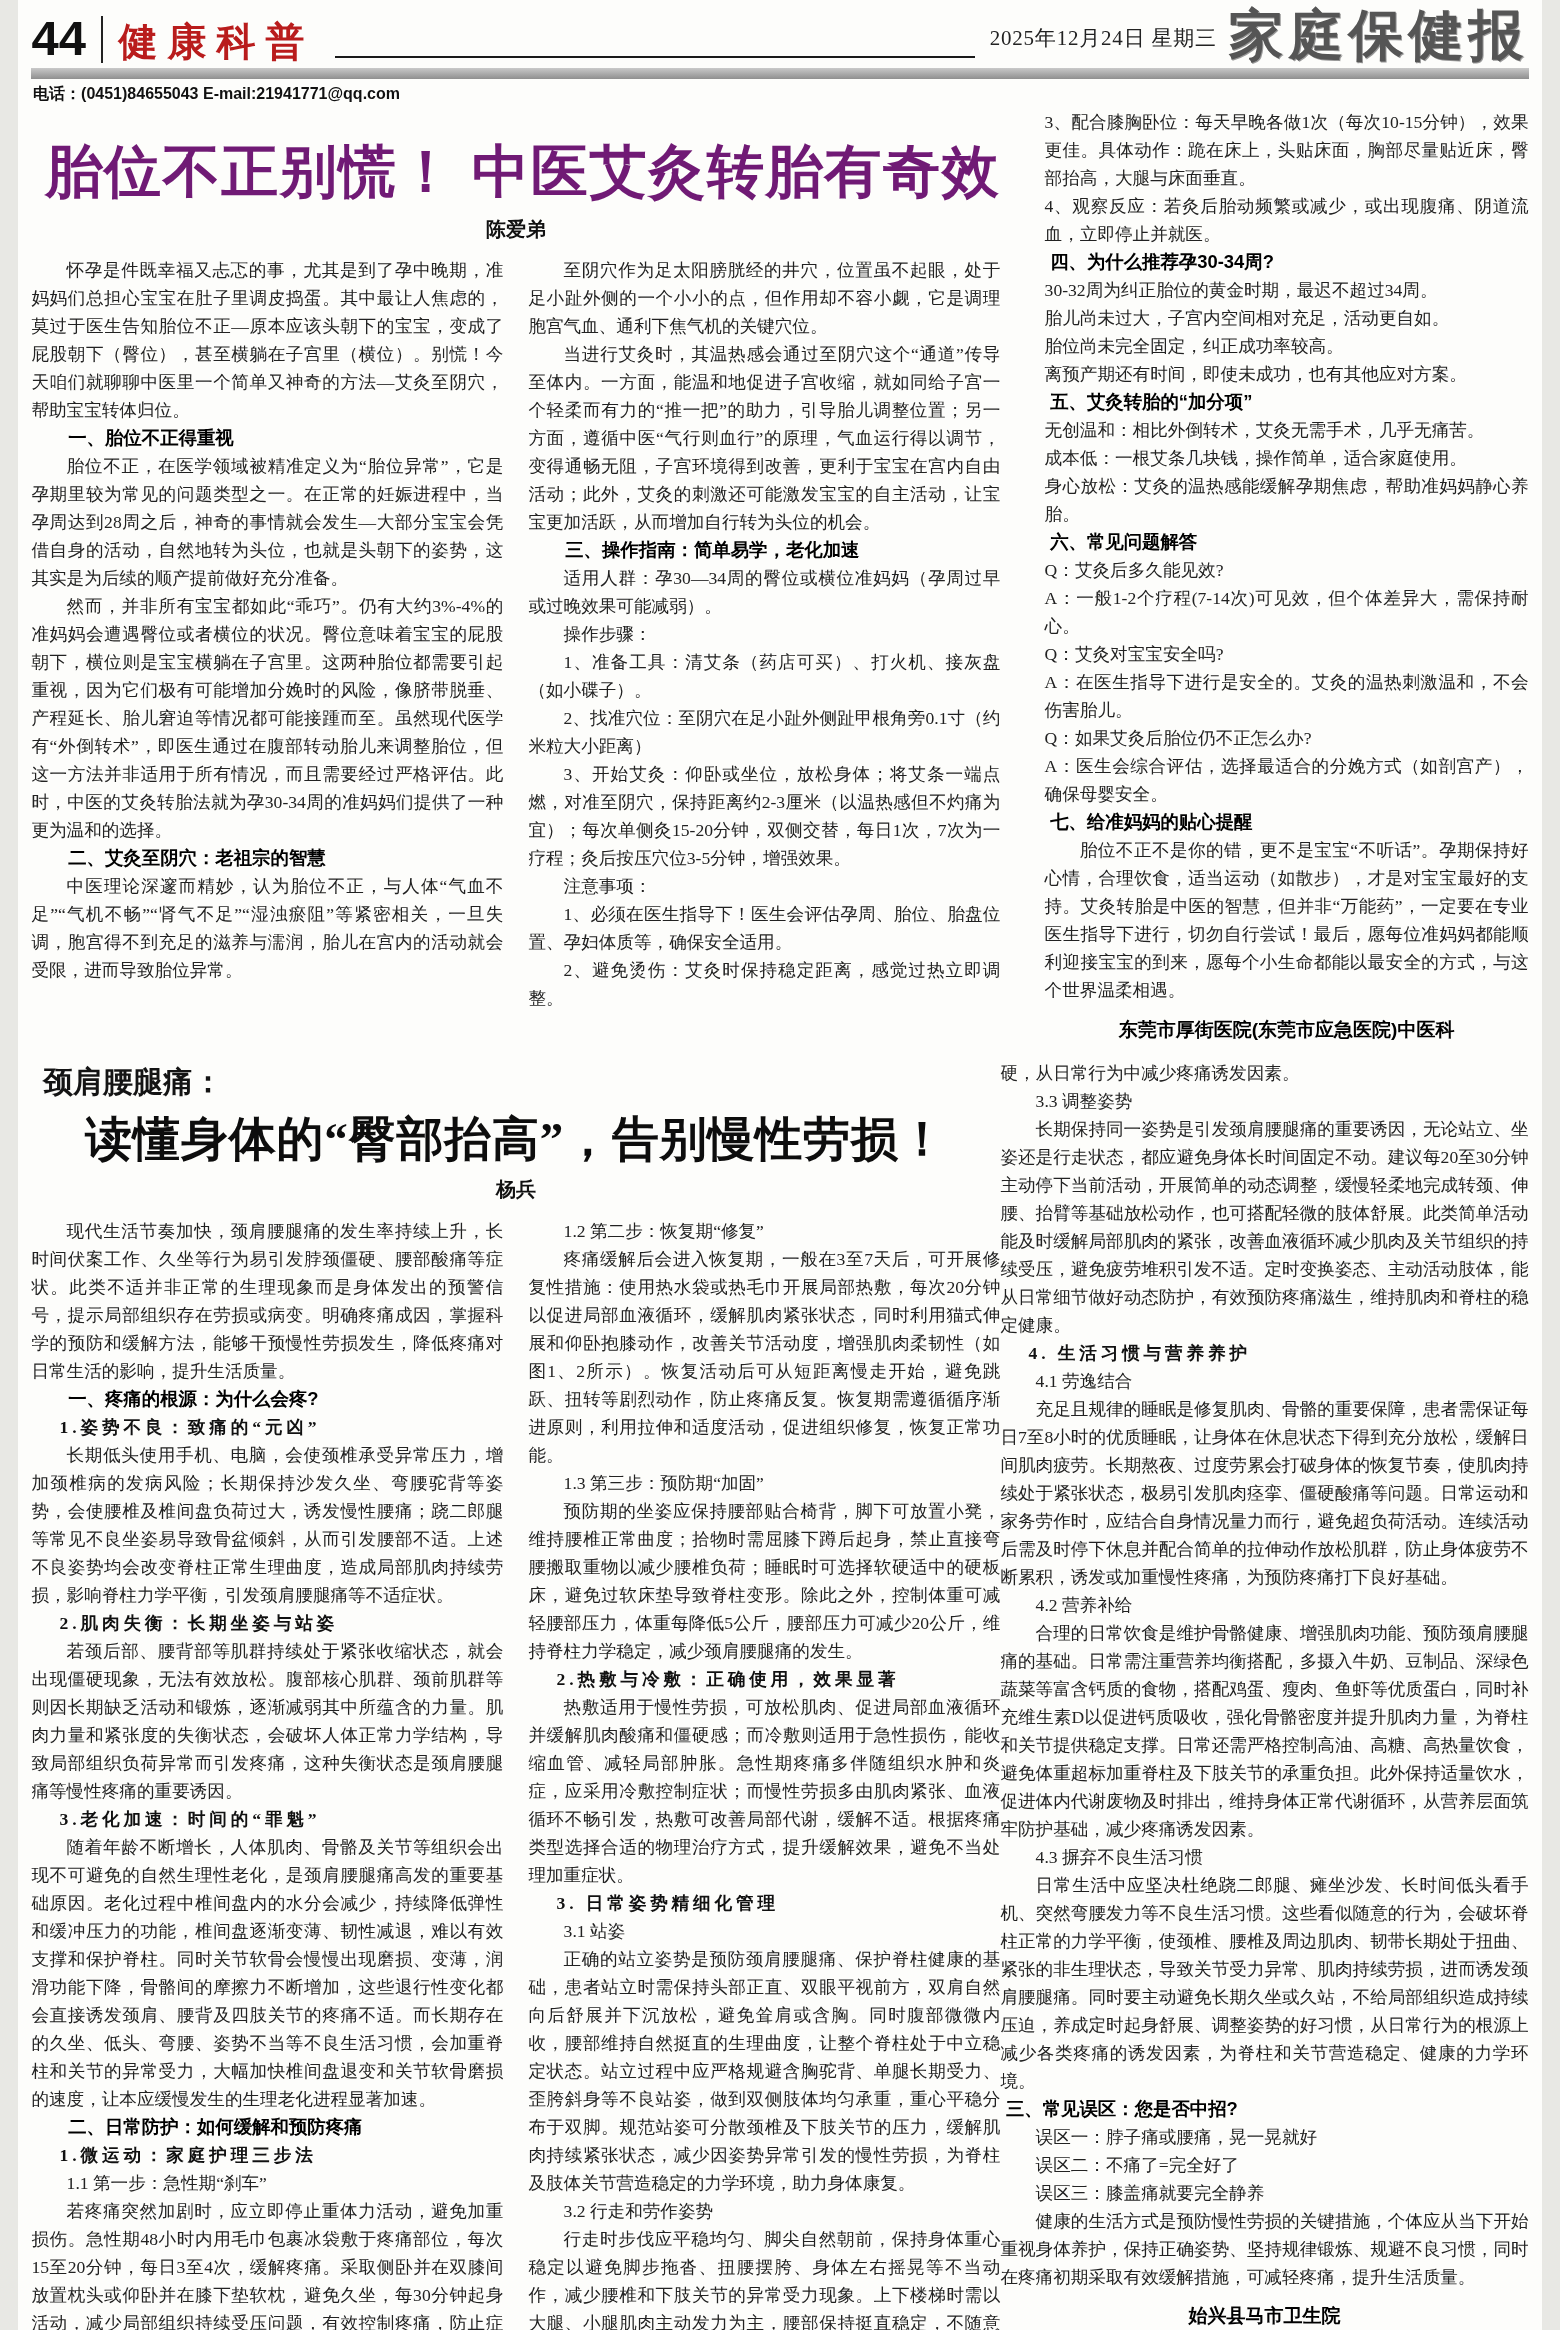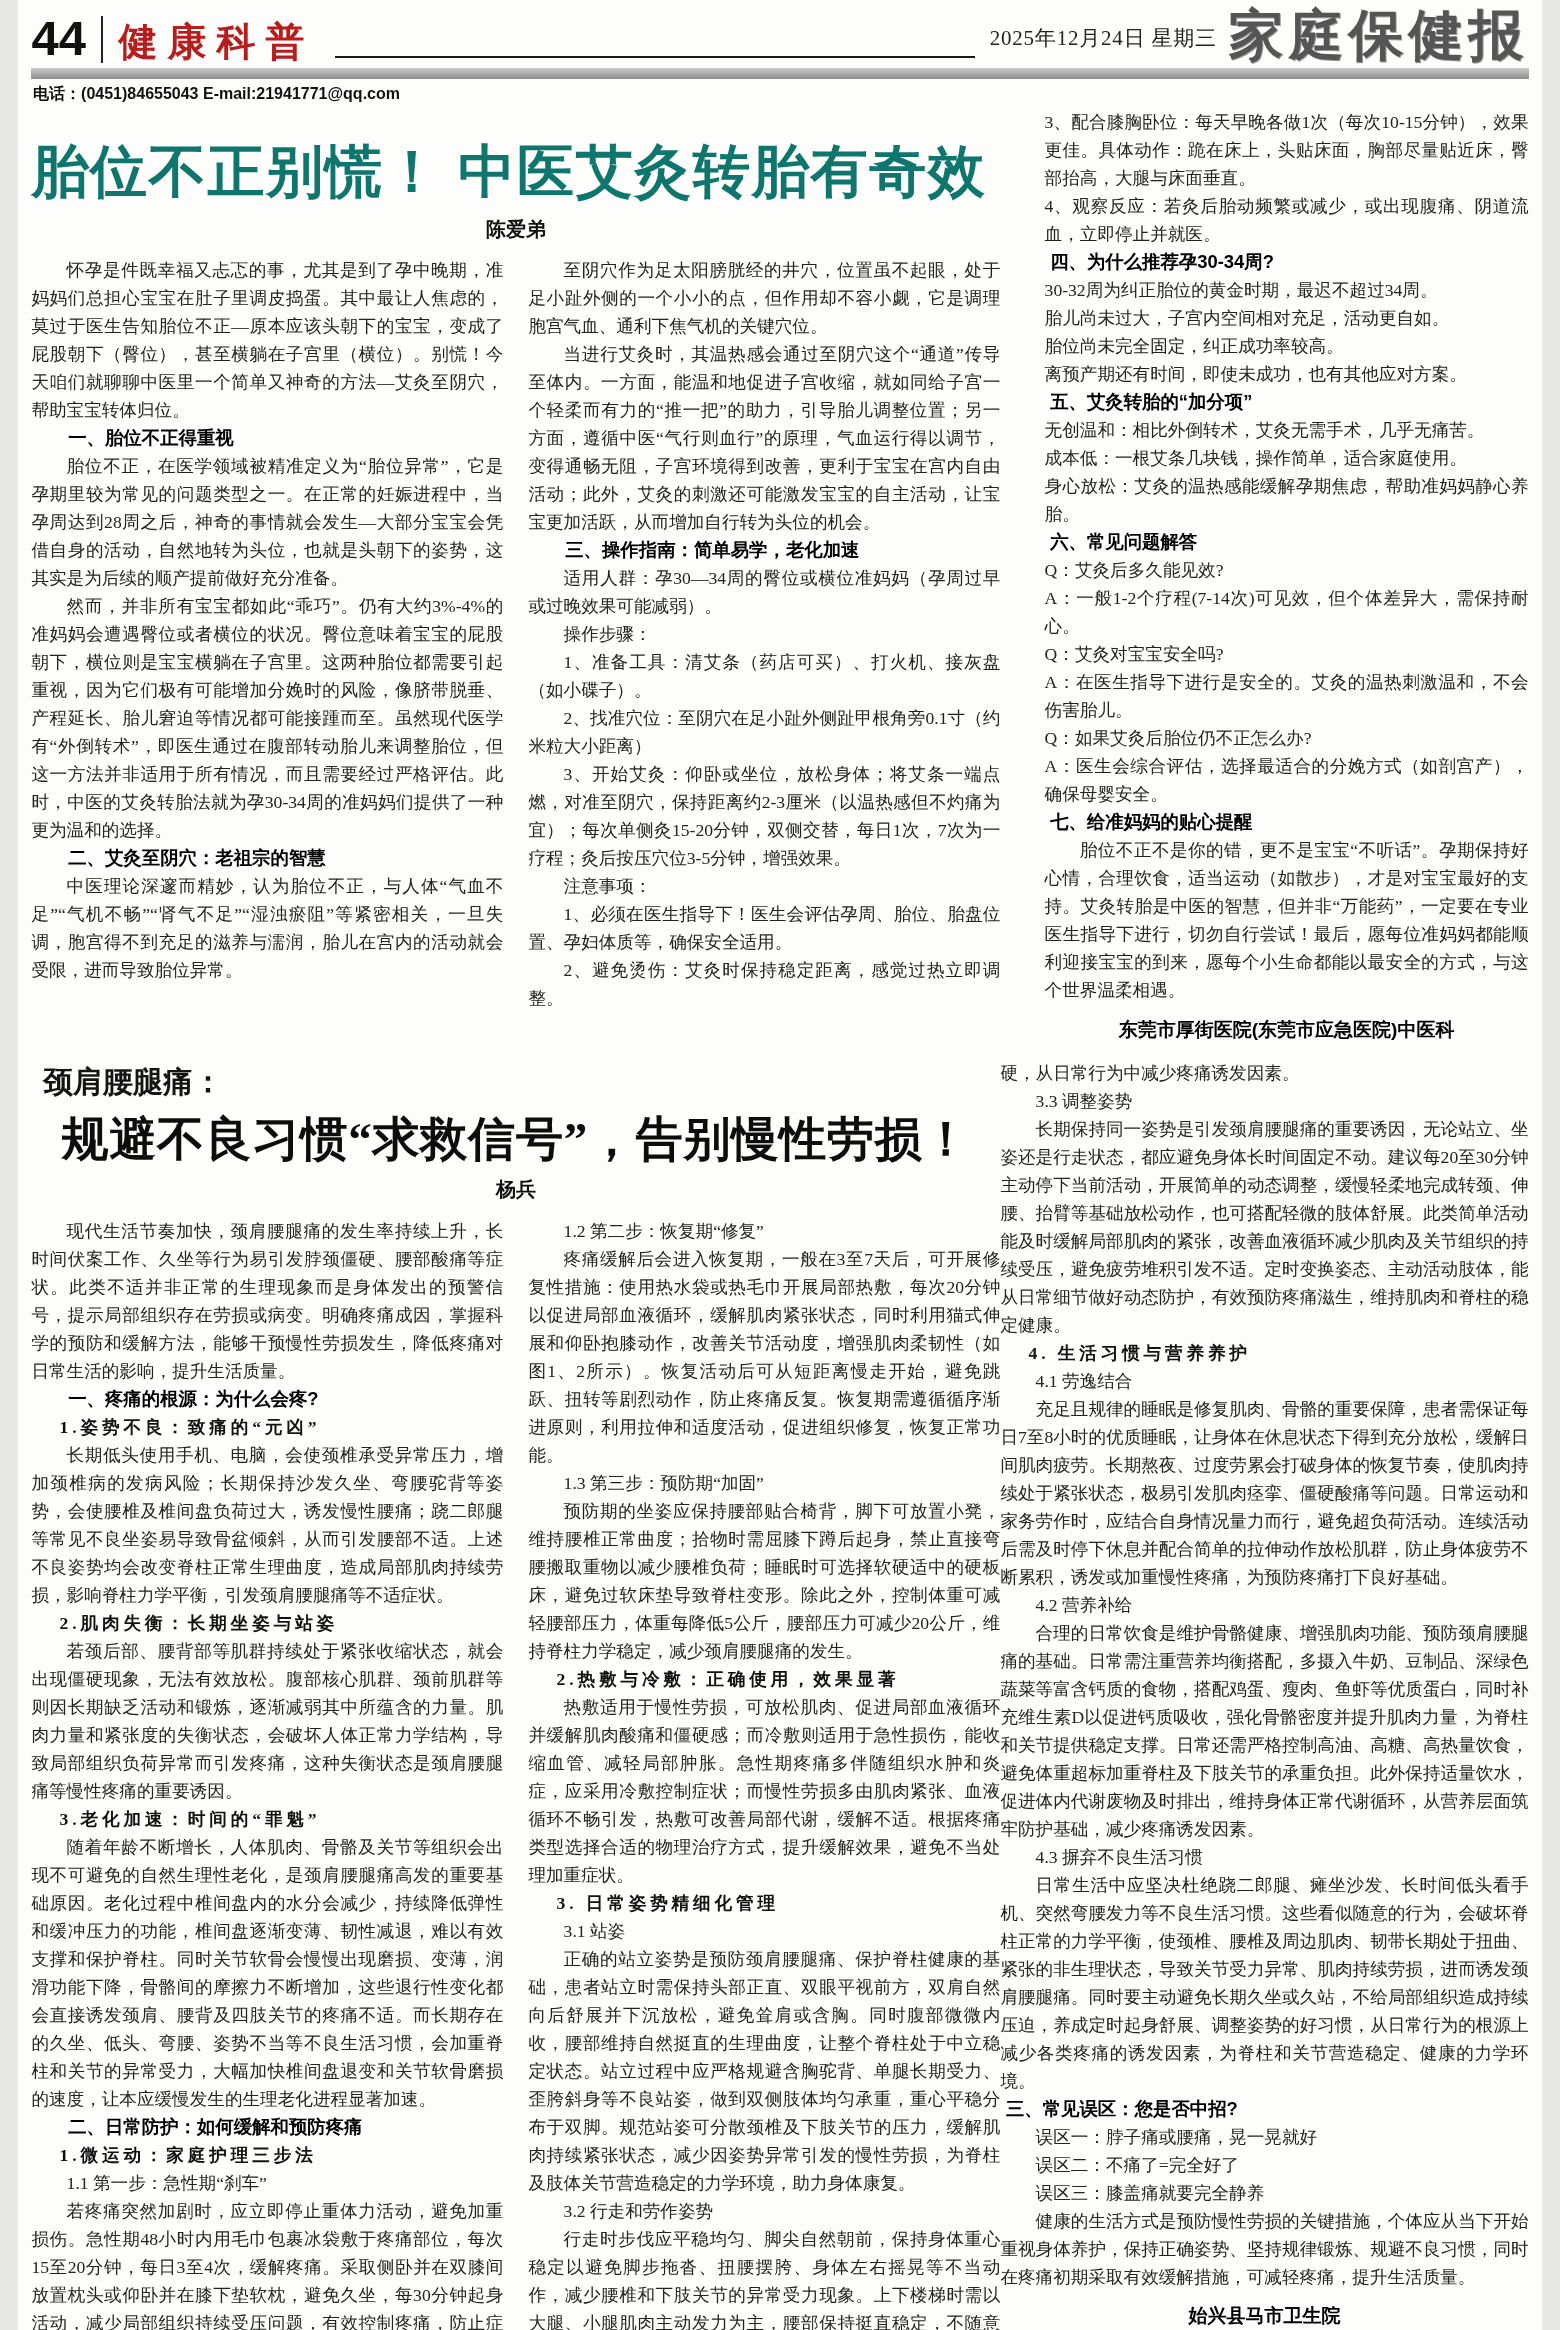--- a/index.html
+++ b/index.html
@@ -27,21 +27,21 @@
   .gray-bar{height:11px;margin-top:5px;background:linear-gradient(to bottom,#c9c9c9,#8f8f8f);}
   .contact{font-family:"Liberation Sans","DejaVu Sans",sans-serif;font-weight:bold;font-size:16px;color:#111;padding:4.2px 0 1.7px 1.7px;}
   
   .article{display:flex;justify-content:space-between;align-items:flex-start;}
   .art1{margin-top:1.7px;min-height:811px;}
   .art2{margin-top:15px;}
   .art-left{width:969px;}
   .art-right{width:484px;}
   .art2 .art-left{width:969px;}
   .art2 .art-right{width:530px;}
-  .a1-title{margin:28.5px 0 0 0;text-align:left;font-size:57px;font-weight:900;letter-spacing:1.7px;color:#0f766e;line-height:1.25;}
+  .a1-title{margin:28.5px 0 0 0;text-align:right;font-size:57px;font-weight:900;letter-spacing:1.7px;color:#701a75;line-height:1.25;}
   .a-author{text-align:center;font-size:20px;font-weight:bold;font-family:"Liberation Sans","DejaVu Sans",sans-serif;margin:8.4px 0 13.4px 0;color:#111;}
   .a2-kicker{font-size:30px;font-weight:bold;font-family:"Liberation Sans","DejaVu Sans",sans-serif;color:#141414;margin:3.4px 0 1.7px 11.7px;}
   .a2-title{margin:8.4px 0 0 0;text-align:center;font-size:47px;font-weight:900;letter-spacing:0.8px;color:#0d0d0d;line-height:1.2;}
   .cols{display:flex;gap:25px;}
   .col{width:472px;}
   
   .col,.art-right{font-size:17.6px;line-height:28px;color:#222;}
   .b-p{text-indent:2em;text-align:justify;margin:0;}
   .b-p0{text-indent:0;text-align:justify;margin:0;}
   .b-h{font-family:"Liberation Sans","DejaVu Sans",sans-serif;font-weight:bold;font-size:18.4px;color:#000;text-indent:2em;margin:0;}
@@ -120,21 +120,21 @@
         <div class="b-p0">A：医生会综合评估，选择最适合的分娩方式（如剖宫产），确保母婴安全。</div>
         <div class="b-h0">七、给准妈妈的贴心提醒</div>
         <div class="b-p">胎位不正不是你的错，更不是宝宝“不听话”。孕期保持好心情，合理饮食，适当运动（如散步），才是对宝宝最好的支持。艾灸转胎是中医的智慧，但并非“万能药”，一定要在专业医生指导下进行，切勿自行尝试！最后，愿每位准妈妈都能顺利迎接宝宝的到来，愿每个小生命都能以最安全的方式，与这个世界温柔相遇。</div>
         <div class="b-sig">东莞市厚街医院(东莞市应急医院)中医科</div>
       </div>
   </section>
 
   <section class="article art2">
     <div class="art-left">
       <div class="a2-kicker">颈肩腰腿痛：</div>
-      <h1 class="a2-title">规避不良习惯“求救信号”，告别慢性劳损！</h1>
+      <h1 class="a2-title">读懂身体的“臀部抬高”，告别慢性劳损！</h1>
       <div class="a-author">杨兵</div>
       <div class="cols">
         <div class="col">
             <div class="b-p">现代生活节奏加快，颈肩腰腿痛的发生率持续上升，长时间伏案工作、久坐等行为易引发脖颈僵硬、腰部酸痛等症状。此类不适并非正常的生理现象而是身体发出的预警信号，提示局部组织存在劳损或病变。明确疼痛成因，掌握科学的预防和缓解方法，能够干预慢性劳损发生，降低疼痛对日常生活的影响，提升生活质量。</div>
             <div class="b-h">一、疼痛的根源：为什么会疼?</div>
             <div class="b-k">1.姿势不良：致痛的“元凶”</div>
             <div class="b-p">长期低头使用手机、电脑，会使颈椎承受异常压力，增加颈椎病的发病风险；长期保持沙发久坐、弯腰驼背等姿势，会使腰椎及椎间盘负荷过大，诱发慢性腰痛；跷二郎腿等常见不良坐姿易导致骨盆倾斜，从而引发腰部不适。上述不良姿势均会改变脊柱正常生理曲度，造成局部肌肉持续劳损，影响脊柱力学平衡，引发颈肩腰腿痛等不适症状。</div>
             <div class="b-k">2.肌肉失衡：长期坐姿与站姿</div>
             <div class="b-p">若颈后部、腰背部等肌群持续处于紧张收缩状态，就会出现僵硬现象，无法有效放松。腹部核心肌群、颈前肌群等则因长期缺乏活动和锻炼，逐渐减弱其中所蕴含的力量。肌肉力量和紧张度的失衡状态，会破坏人体正常力学结构，导致局部组织负荷异常而引发疼痛，这种失衡状态是颈肩腰腿痛等慢性疼痛的重要诱因。</div>
             <div class="b-k">3.老化加速：时间的“罪魁”</div>

